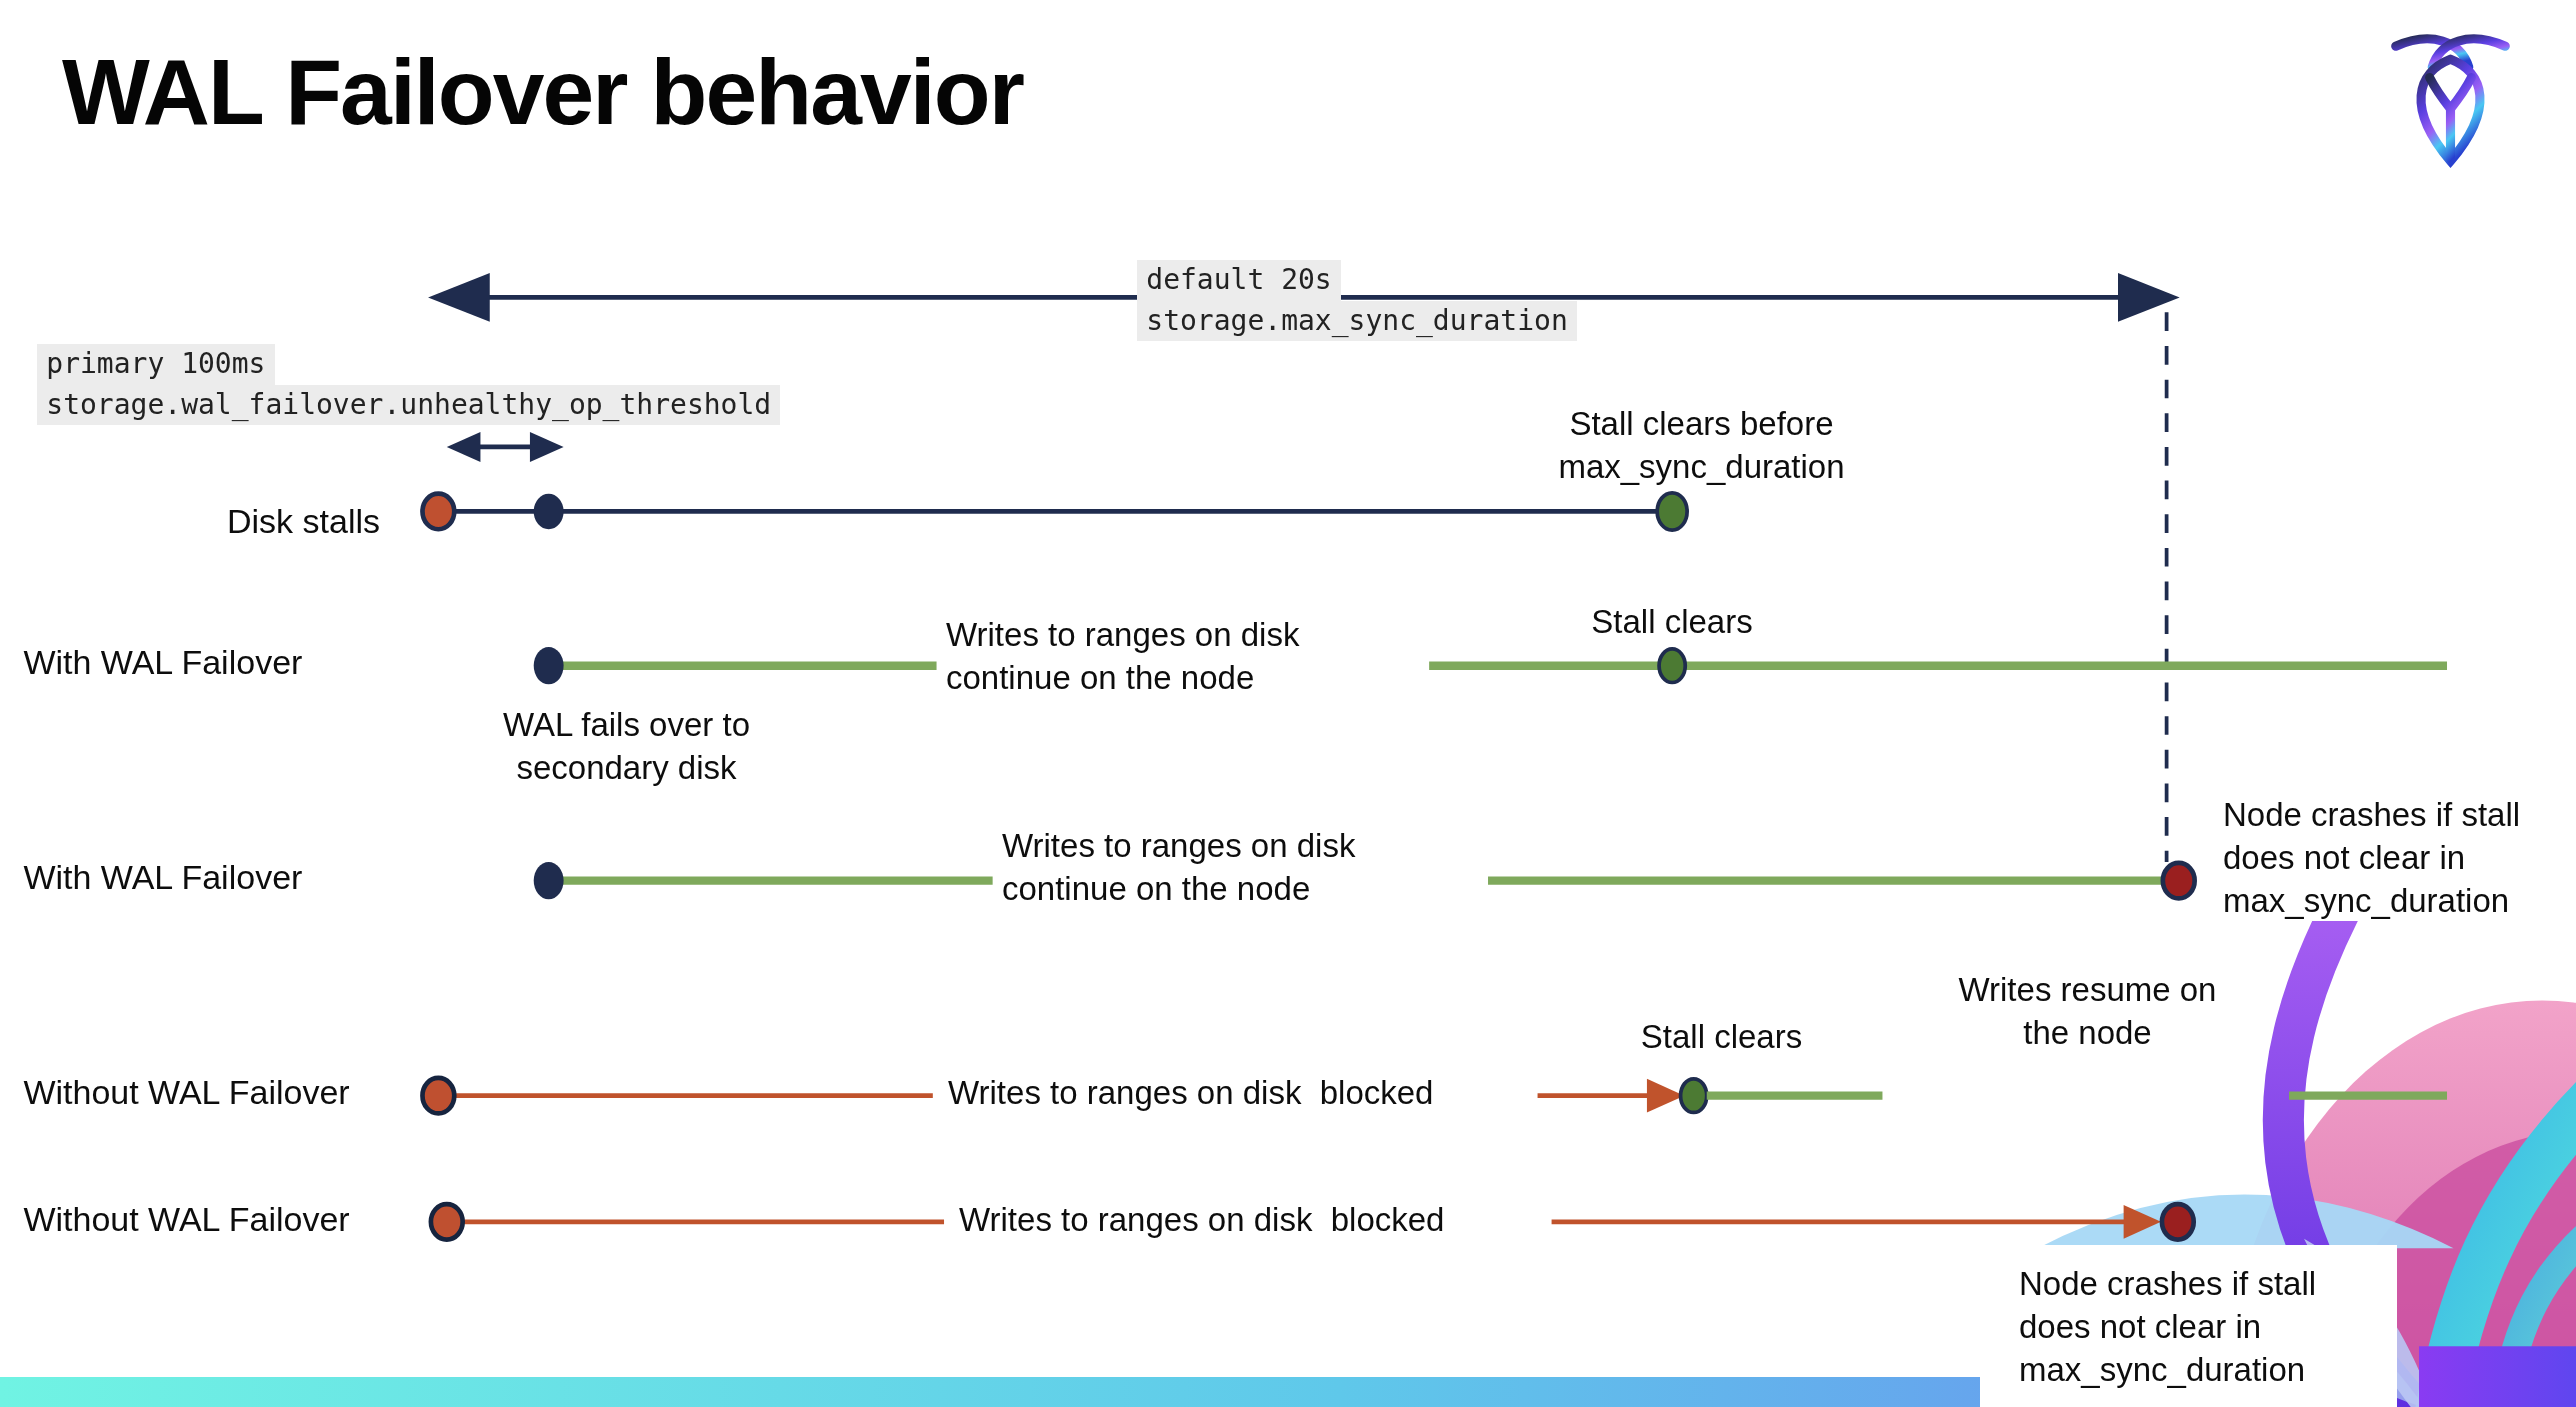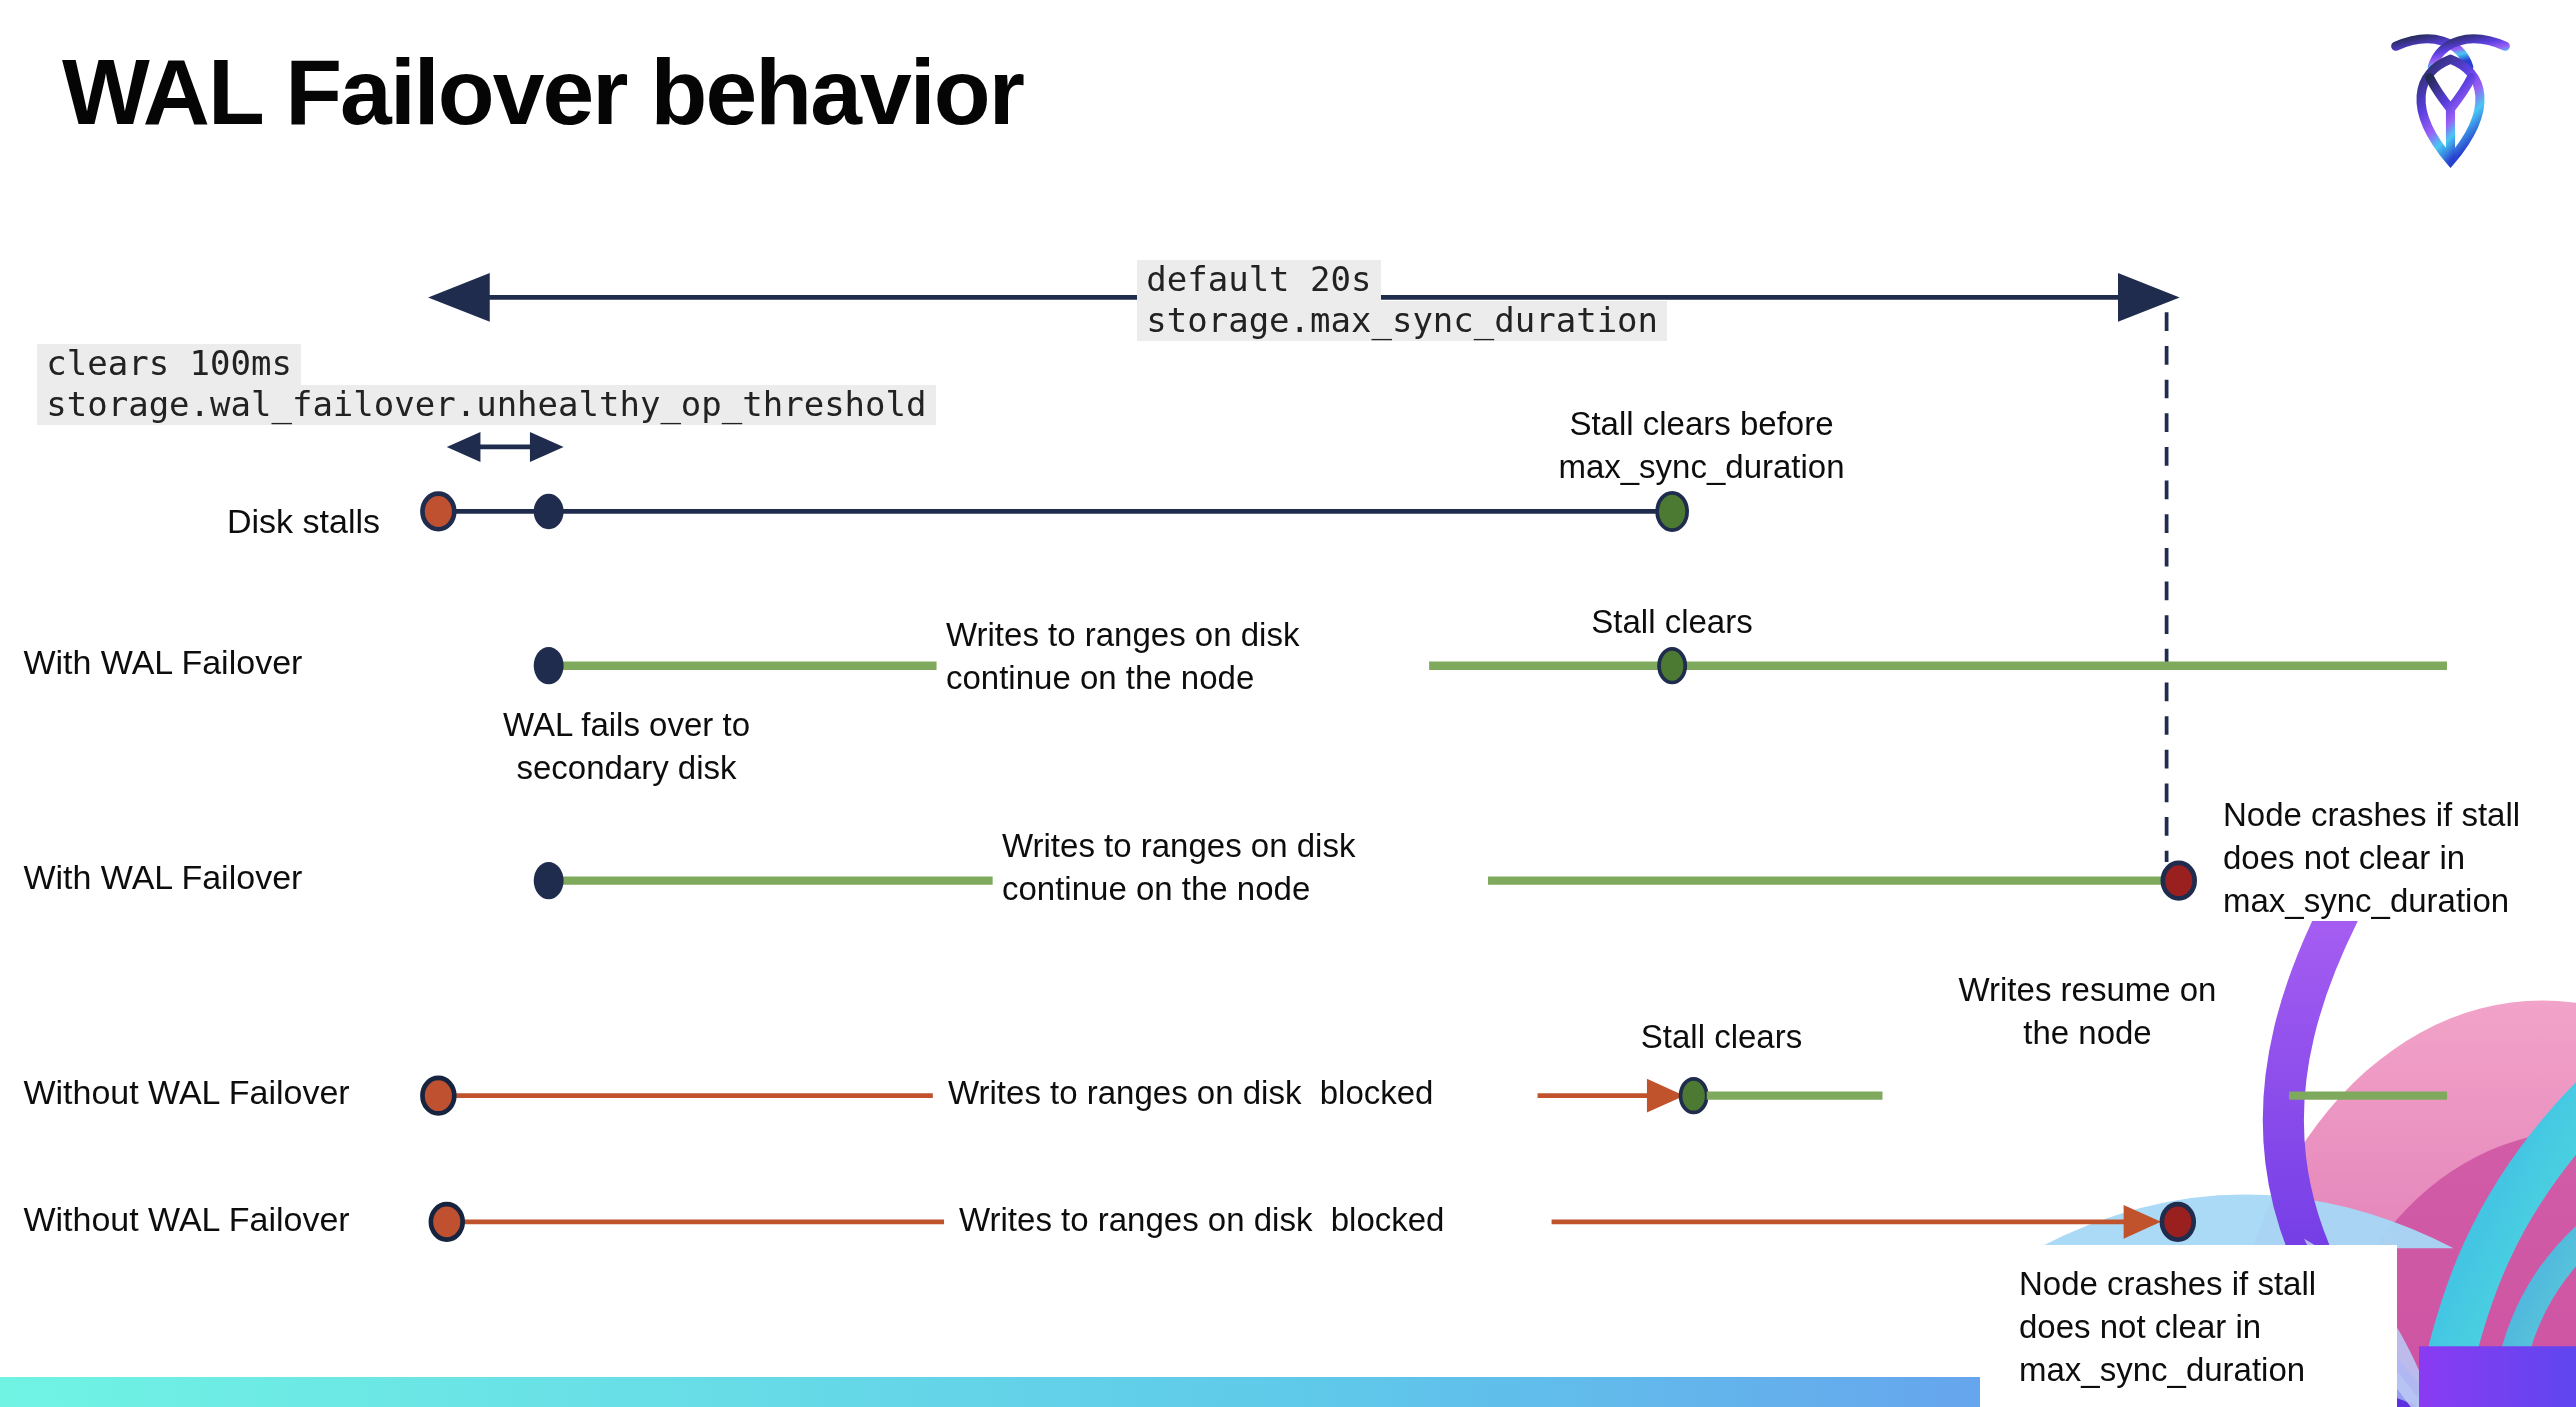--- a/index.html
+++ b/index.html
@@ -3,21 +3,21 @@
 <meta charset="utf-8">
 <style>
   html,body{margin:0;padding:0;background:#ffffff;}
   .slide{position:relative;width:2576px;height:1408px;background:#fff;overflow:hidden;
          font-family:"Liberation Sans","DejaVu Sans",sans-serif;color:#111;}
   .layer{position:absolute;left:0;top:0;}
   .title{position:absolute;left:62px;top:39px;font-size:93px;font-weight:bold;
          letter-spacing:-1.9px;color:#050505;}
   .logo{position:absolute;left:2385px;top:28px;width:131px;height:150px;}
   .codelabel{position:absolute;font-family:"DejaVu Sans Mono","Liberation Mono",monospace;
-             font-size:34px;color:#222;line-height:37px;z-index:4;}
+             font-size:28px;color:#222;line-height:37px;z-index:4;}
   .codelabel span{display:inline-block;background:#ececec;padding:0.9px 9.3px 2.8px 9.3px;}
   .rowlabel{position:absolute;font-size:34px;color:#0d0d0d;z-index:4;}
   .caption{position:absolute;font-size:33px;line-height:43px;color:#0d0d0d;
            white-space:pre-wrap;z-index:4;}
   .center{text-align:center;}
   .diagram{z-index:3;}
   .art{position:absolute;left:2019px;top:921px;width:557px;height:487px;overflow:hidden;z-index:2;}
   .bar{position:absolute;left:0;top:1377px;width:2576px;height:31px;z-index:1;
        background:linear-gradient(90deg,#70f3e3 0%,#5fc8ea 52%,#6c85f0 100%);}
   .notebox{position:absolute;left:1980px;top:1245px;width:417px;height:163px;background:#ffffff;z-index:5;}
@@ -125,21 +125,21 @@
         <path d="M50,100 L50,62 M50,62 C42,52 38,46 34,38 M50,62 C58,52 62,46 66,38"></path>
       </g>
     </svg>
   </div>
 
   <div class="codelabel" style="left:1137px;top:260px;">
     <span>default 20s</span><br>
     <span>storage.max_sync_duration</span>
   </div>
   <div class="codelabel" style="left:37px;top:344px;">
-    <span>clears 100ms</span><br>
+    <span>primary 100ms</span><br>
     <span>storage.wal_failover.unhealthy_op_threshold</span>
   </div>
 
   <div class="rowlabel" style="left:227px;top:490px;margin-top:12px;">Disk stalls</div>
   <div class="rowlabel" style="left:23.4px;top:643px;">With WAL Failover</div>
   <div class="rowlabel" style="left:23.4px;top:858px;">With WAL Failover</div>
   <div class="rowlabel" style="left:23.4px;top:1073px;">Without WAL Failover</div>
   <div class="rowlabel" style="left:23.4px;top:1200px;">Without WAL Failover</div>
 
   <div class="caption center" style="left:1524px;top:402px;width:355px;">Stall clears before

